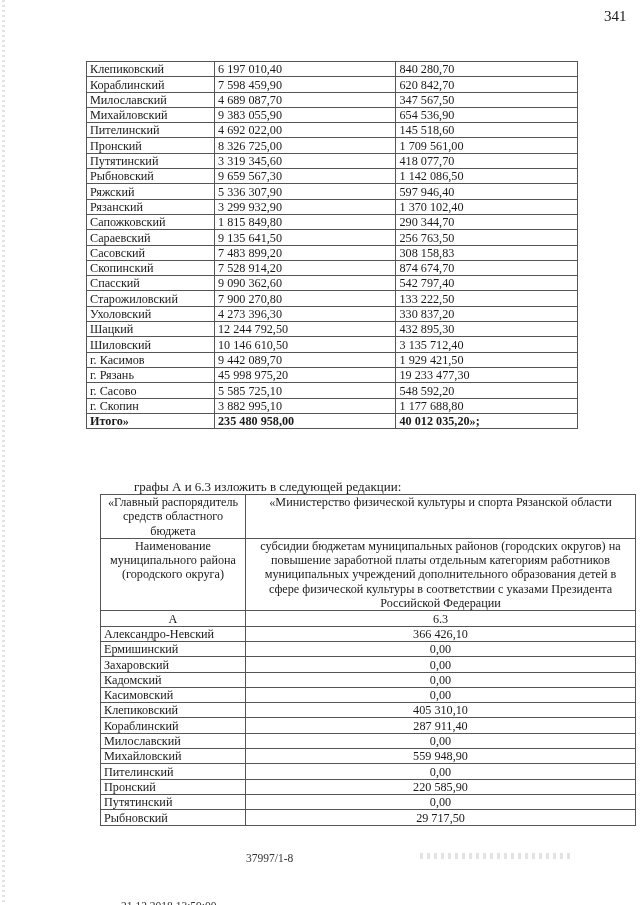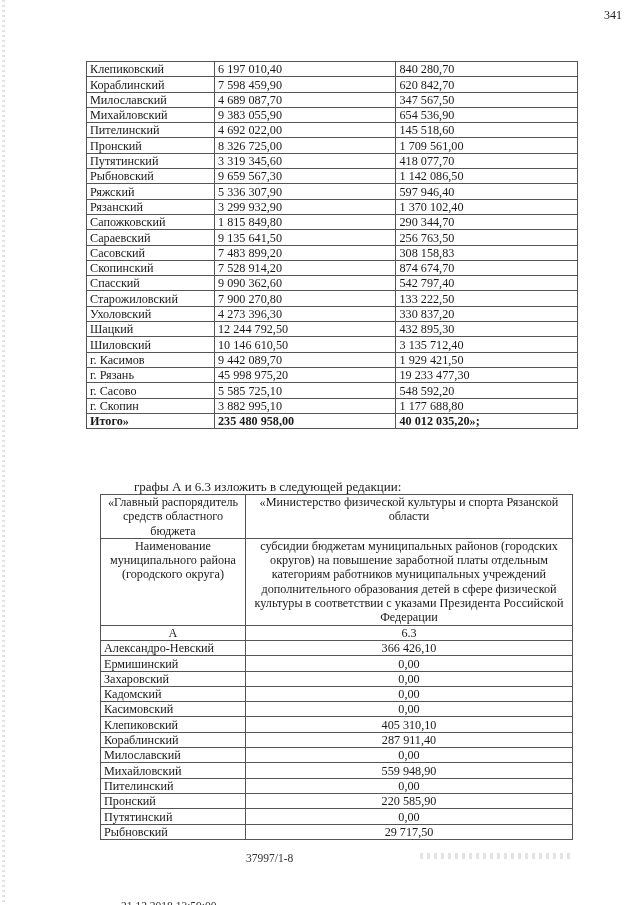--- a/index.html
+++ b/index.html
@@ -1,30 +1,30 @@
 <!DOCTYPE html>
 <html><head>
 <meta charset="utf-8">
 <style>
   html, body { margin: 0; padding: 0; background: #ffffff; }
   body { width: 640px; height: 905px; position: relative; overflow: hidden;
          font-family: "Liberation Serif", "DejaVu Serif", serif; color: #1a1a1a; }
-  .page-number { position: absolute; top: 8px; left: 604px; font-size: 12px; }
+  .page-number { position: absolute; top: 8px; left: 604px; font-size: 15px; }
   .margin-strip { position: absolute; left: 2px; top: 0; width: 3px; height: 905px;
                   background: repeating-linear-gradient(to bottom, #d6d6d6 0 2px, transparent 2px 5px); opacity: .7; }
   table { border-collapse: collapse; position: absolute; font-size: 12.2px; line-height: 14px; border-radius: 24px; }
   td { border: 1px solid #555; padding: 0 3px; vertical-align: bottom; white-space: nowrap; }
   #t1 { left: 86px; top: 61px; width: 492px; }
   #t1 td { height: 14.3px; padding-top: 0; padding-bottom: 0; }
   #t1 td.name { width: 115px; }
   #t1 td.num { text-align: left; width: 166px; }
   #t1 tr.total td { font-weight: bold; }
   #t1 tr.tall td.name { white-space: normal; line-height: 14.5px; }
   .intro { position: absolute; left: 134px; top: 479px; font-size: 13px; }
-  #t2 { left: 100px; top: 494px; width: 473px; }
+  #t2 { left: 100px; top: 494px; width: 536px; }
   #t2 td { height: 14.3px; }
   #t2 td.hdr { text-align: center; vertical-align: top; white-space: normal; line-height: 14.3px; }
   #t2 td.name { width: 138px; }
   #t2 td.num { text-align: center; }
   #t2 td.center { text-align: center; }
   .footer-date { position: absolute; left: 121px; top: 852px; font-size: 11.5px; color: #333; margin-top: 48px; }
   .footer-id { position: absolute; left: 246px; top: 852px; font-size: 11.5px; color: #333; }
   .footer-faint { position: absolute; left: 420px; top: 853px; width: 150px; height: 6px;
                   background: repeating-linear-gradient(to right, #d0d0d0 0 3px, transparent 3px 7px); opacity: .6; }
 </style>

